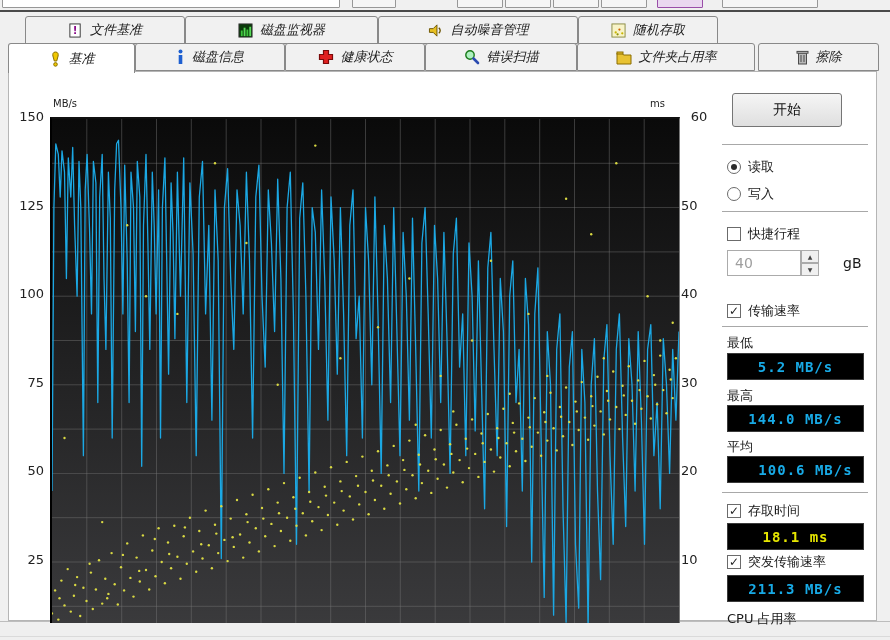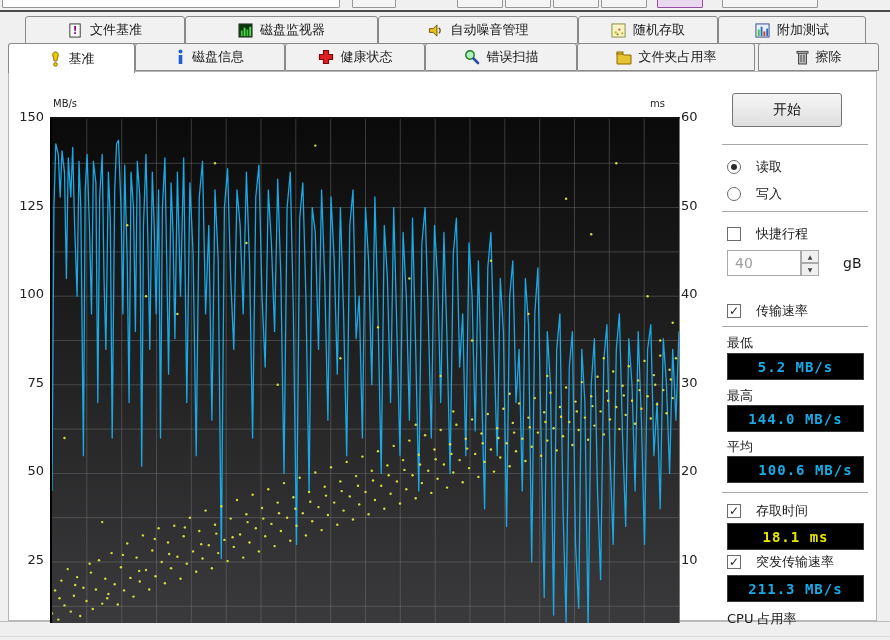--- a/index.html
+++ b/index.html
@@ -15,39 +15,39 @@
   .sliver-ctl{position:absolute;top:-16px;height:24px;box-sizing:border-box;border:1px solid #979797;background:#f5f5f5;border-radius:1px;}
   .sliver-combo{background:#ffffff;}
   .sliver-purple{background:#ead8f0;border-color:#9a4ea8;}
   .toolbar-divider{position:absolute;left:0;top:10px;width:890px;height:2px;background:#4a4a4a;}
   
   .tab{position:absolute;box-sizing:border-box;display:flex;align-items:center;justify-content:center;gap:7px;
        background:#f1f1f1;border:1px solid #898989;border-radius:3px 3px 0 0;cursor:default;}
   .tab-row1{top:16px;height:28px;}
   .tab-row2{top:43px;height:28px;}
   .tab.selected{background:#ffffff;height:30px;z-index:5;border-bottom:none;}
-  .tab-label{white-space:nowrap;}
+  .tab-label{white-space:nowrap;font-style:italic;}
   .tab svg{flex:0 0 auto;}
   
   .panel{position:absolute;left:8px;top:71px;width:869px;height:550px;background:#ffffff;
          border:1px solid #b5b5b5;box-sizing:border-box;overflow:hidden;z-index:1;}
   
   .axis-unit{position:absolute;font-size:10px;color:#222;z-index:2;}
   .tick{position:absolute;font-size:13px;color:#222;z-index:2;}
   .tick-left{left:0px;width:44px;text-align:right;}
   .tick-right{left:681px;width:36px;text-align:left;}
   .plot-wrap{position:absolute;left:50px;top:117px;width:627px;height:504px;z-index:2;
              border-left:2px solid #000;border-top:2px solid #101010;border-right:1px solid #777;box-sizing:content-box;}
   
   .rc{position:absolute;z-index:3;}
   .start-btn{left:732px;top:93px;width:110px;height:34px;
              background:linear-gradient(#f5f5f5,#dfdfdf);border:1px solid #757575;border-radius:3px;
              font-size:14px;color:#111;font-family:inherit;cursor:pointer;}
   .hsep{left:722px;width:146px;height:1px;background:#a8a8a8;}
-  .opt-row{left:727px;display:flex;align-items:center;gap:15px;height:20px;}
+  .opt-row{left:727px;display:flex;align-items:center;gap:7px;height:20px;}
   .radio{width:14px;height:14px;border:1px solid #6b6b6b;border-radius:50%;background:#fff;position:relative;box-sizing:border-box;}
   .radio.checked::after{content:"";position:absolute;left:3px;top:3px;width:6px;height:6px;border-radius:50%;background:#2b2b2b;}
   .checkbox{width:14px;height:14px;border:1px solid #6b6b6b;background:#fff;box-sizing:border-box;
             display:flex;align-items:center;justify-content:center;font-size:12px;line-height:1;color:#222;}
   .spin-box{left:727px;top:250px;width:74px;height:26px;border:1px solid #ababab;background:#fff;box-sizing:border-box;
             display:flex;align-items:center;padding-left:7px;color:#9e9e9e;font-size:14px;}
   .spin-btns{left:801px;top:250px;width:18px;height:26px;display:flex;flex-direction:column;}
   .spin-btn{flex:1;border:1px solid #ababab;background:#f0f0f0;font-size:6px;line-height:1;color:#444;
             display:flex;align-items:center;justify-content:center;box-sizing:border-box;}
   .unit-label{left:843px;top:255px;font-size:14px;}
@@ -105,30 +105,20 @@
   <div class="tab tab-row1" style="left:578px;width:140px;">
     <svg width="15" height="15" viewBox="0 0 16 16">
         <rect x="1" y="1" width="14" height="14" fill="#f7f3c8" stroke="#8a8a40"></rect>
         <circle cx="5" cy="10" r="1.2" fill="#c8b400"></circle>
         <circle cx="9" cy="7" r="1.2" fill="#d06000"></circle>
         <circle cx="12" cy="11" r="1.2" fill="#c8b400"></circle>
         <circle cx="7" cy="12" r="1.2" fill="#909000"></circle>
       </svg>
     <span class="tab-label">随机存取</span>
   </div>
-  <div class="tab tab-row1" style="left:718px;width:148px;">
-    <svg width="15" height="15" viewBox="0 0 16 16">
-        <rect x="1" y="1" width="14" height="14" fill="#e8f0f8" stroke="#334a8a"></rect>
-        <rect x="3" y="7" width="2" height="7" fill="#3cc43c"></rect>
-        <rect x="6" y="4" width="2" height="10" fill="#2a66cc"></rect>
-        <rect x="9" y="9" width="2" height="5" fill="#cc3a2a"></rect>
-        <rect x="12" y="6" width="2" height="8" fill="#2a66cc"></rect>
-      </svg>
-    <span class="tab-label">附加测试</span>
-  </div>
 
   <div class="tab tab-row2 selected" style="left:8px;width:127px;text-align:center;">
     <svg width="13" height="16" viewBox="0 0 12 16">
         <path d="M6 1 C3.5 1 3 3 3.4 5 L4.8 10 L7.2 10 L8.6 5 C9 3 8.5 1 6 1 Z" fill="#f0c800" stroke="#8a7000"></path>
         <circle cx="6" cy="13.4" r="1.8" fill="#f0c800" stroke="#8a7000"></circle>
       </svg>
     <span class="tab-label">基准</span>
   </div>
   <div class="tab tab-row2" style="left:135px;width:150px;">
     <svg width="9" height="16" viewBox="0 0 8 16">
@@ -174,21 +164,21 @@
 
   <div id="left-ticks">
       <div class="tick tick-left" style="left: 0px; top: 109px;">150</div>
       <div class="tick tick-left" style="left: 0px; top: 197.5px;">125</div>
       <div class="tick tick-left" style="left: 0px; top: 286px;">100</div>
       <div class="tick tick-left" style="left: 0px; top: 374.5px;">75</div>
       <div class="tick tick-left" style="left: 0px; top: 463px;">50</div>
       <div class="tick tick-left" style="left: 0px; top: 551.5px;">25</div>
     </div>
   <div id="right-ticks">
-      <div class="tick tick-right" style="left: 681px; top: 109px;">60</div>
+      <div class="tick tick-right" style="left: 681px; top: 109px; text-align: center;">60</div>
       <div class="tick tick-right" style="left: 681px; top: 197.5px;">50</div>
       <div class="tick tick-right" style="left: 681px; top: 286px;">40</div>
       <div class="tick tick-right" style="left: 681px; top: 374.5px;">30</div>
       <div class="tick tick-right" style="left: 681px; top: 463px;">20</div>
       <div class="tick tick-right" style="left: 681px; top: 551.5px;">10</div>
     </div>
 
   <div class="plot-wrap">
     <svg id="plot" width="627" height="504">
         <defs>

